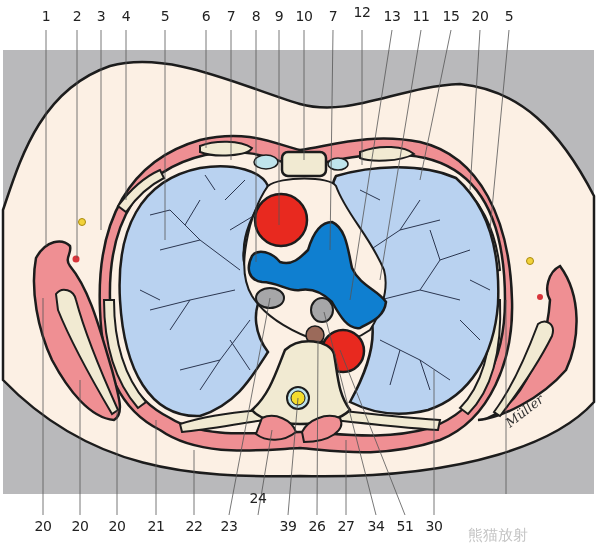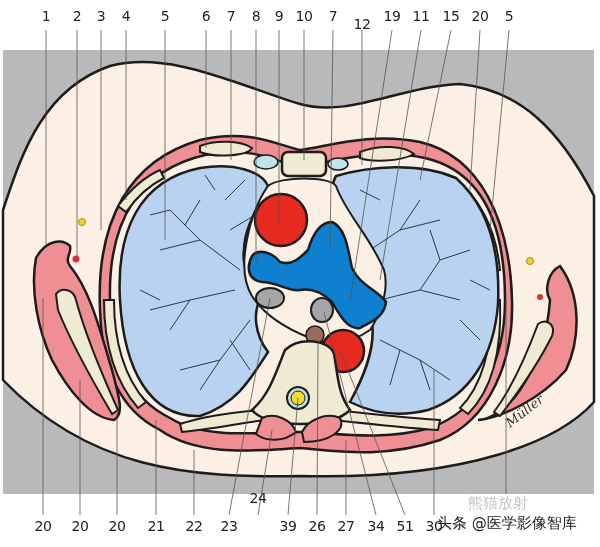--- a/index.html
+++ b/index.html
@@ -1,21 +1,21 @@
 <!DOCTYPE html>
 <html><head>
   <meta charset="utf-8">
   <style>
     html, body { margin:0; padding:0; background:#ffffff; }
     body { width:600px; height:547px; position:relative; overflow:hidden;
            font-family:"DejaVu Sans", sans-serif; }
     #stage { position:absolute; left:0; top:0; width:600px; height:547px; }
     .num { position:absolute; font-family:"DejaVu Sans", sans-serif; font-size:14px;
            color:#222; transform:translateX(-50%); white-space:nowrap; letter-spacing:-0.3px; }
-    .wm { position:absolute; font-family:"DejaVu Sans", sans-serif; white-space:nowrap; }
+    .wm { position:absolute; font-family:"DejaVu Sans", sans-serif; white-space:nowrap;margin-top:32px; }
     .wm-main { left:437px; top:514px; font-size:15px; color:#222; }
     .wm-faint { left:468px; top:494px; font-size:15px; color:#c4c4c4; }
   </style>
 </head>
 <body>
 
 <div id="stage">
   <svg width="600" height="547" viewBox="0 0 600 547" xmlns="http://www.w3.org/2000/svg">
 
     <rect x="3" y="50" width="591" height="444" fill="#b9b9bb"></rect>
@@ -150,22 +150,22 @@
   <span class="num" style="left:77px;top:8px">2</span>
   <span class="num" style="left:101px;top:8px">3</span>
   <span class="num" style="left:126px;top:8px">4</span>
   <span class="num" style="left:165px;top:8px">5</span>
   <span class="num" style="left:206px;top:8px">6</span>
   <span class="num" style="left:231px;top:8px">7</span>
   <span class="num" style="left:256px;top:8px">8</span>
   <span class="num" style="left:279px;top:8px">9</span>
   <span class="num" style="left:304px;top:8px">10</span>
   <span class="num" style="left:333px;top:8px">7</span>
-  <span class="num" style="left:362px;top:16px">12</span>
-  <span class="num" style="left:392px;top:8px">19</span>
+  <span class="num" style="left:362px;top:4px">12</span>
+  <span class="num" style="left:392px;top:8px">13</span>
   <span class="num" style="left:421px;top:8px">11</span>
   <span class="num" style="left:451px;top:8px">15</span>
   <span class="num" style="left:480px;top:8px">20</span>
   <span class="num" style="left:509px;top:8px">5</span>
 
   
   <span class="num" style="left:43px;top:518px">20</span>
   <span class="num" style="left:80px;top:518px">20</span>
   <span class="num" style="left:117px;top:518px">20</span>
   <span class="num" style="left:156px;top:518px">21</span>

